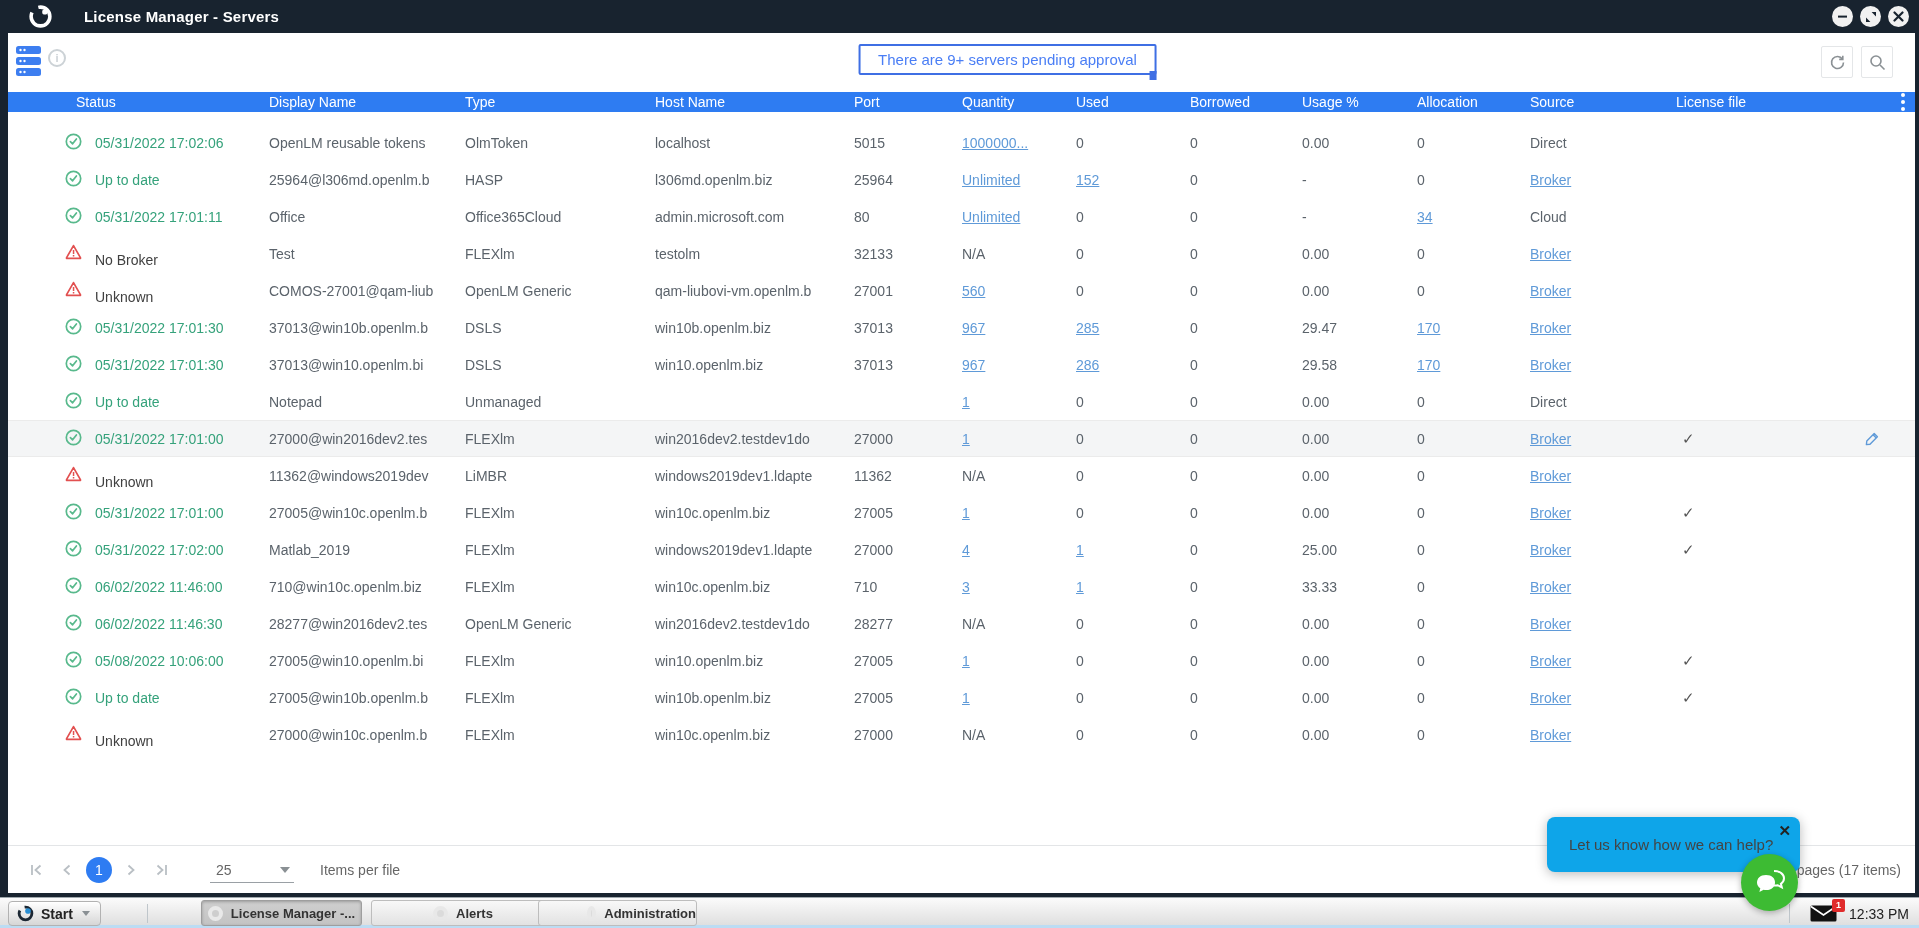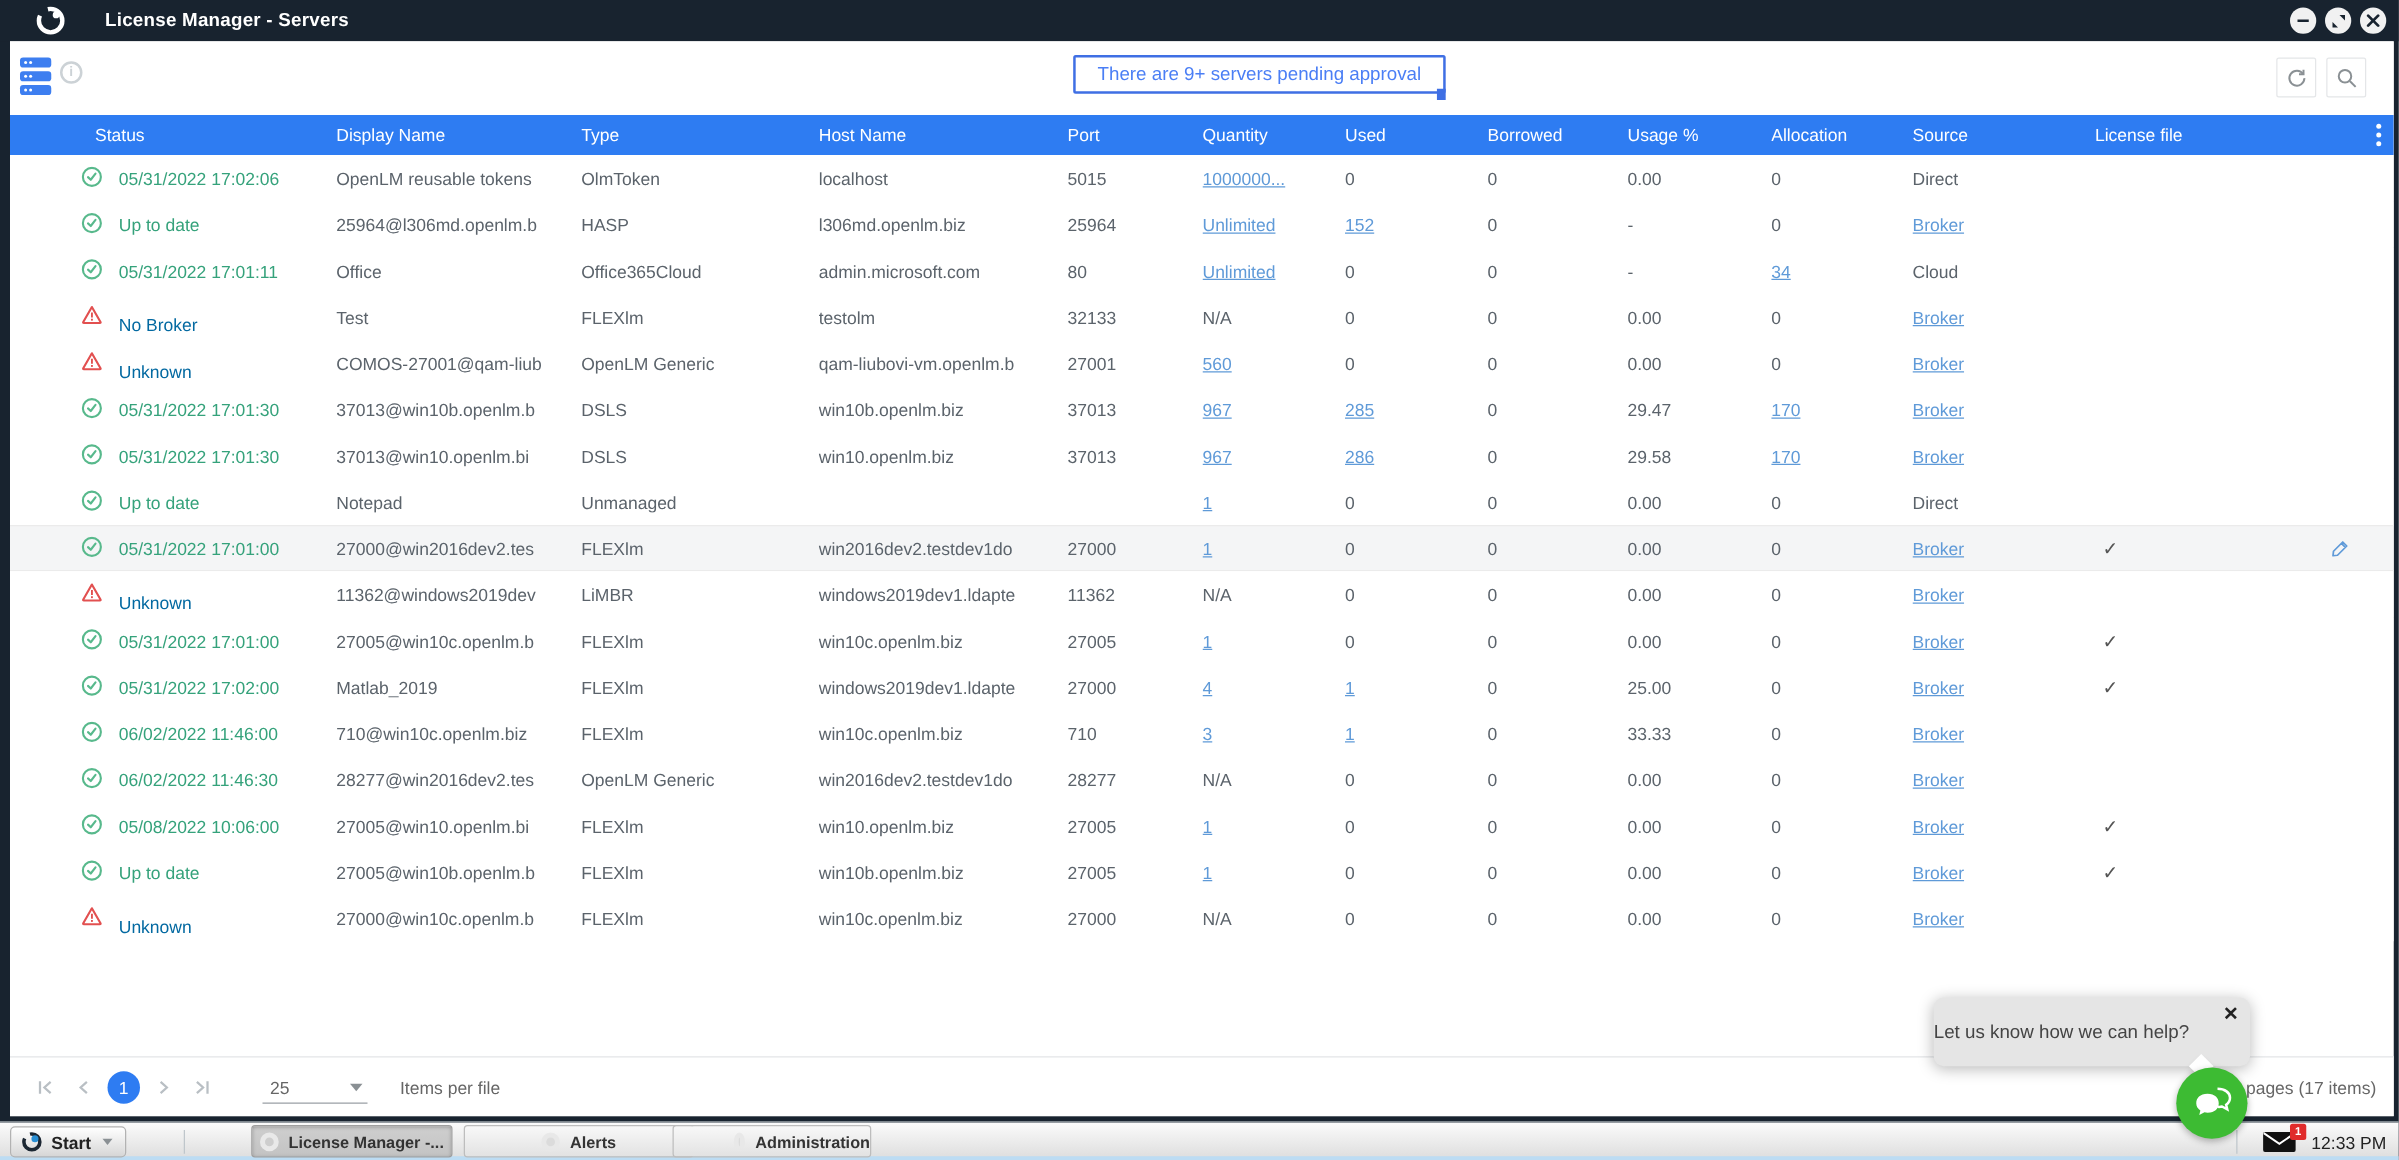--- a/index.html
+++ b/index.html
@@ -36,55 +36,55 @@
               background:#fff; display:flex; align-items:center; justify-content:center; cursor:pointer; color:#8a9094; }
   .tool-btn.refresh { right:62px; }
   .tool-btn.search  { right:22px; }
 
   
   .grid-header, .grid-row {
     display:grid;
     grid-template-columns:261px 196px 190px 199px 108px 114px 114px 112px 115px 113px 146px 174px 1fr;
     align-items:center;
   }
-  .grid-header { position:absolute; top:59px; left:0; right:0; height:32px; background:#2e7cf2; color:#fff; font-size:14px; }
+  .grid-header { position:absolute; top:59px; left:0; right:0; height:20px; background:#2e7cf2; color:#fff; font-size:14px; }
   .grid-header .h { white-space:nowrap; overflow:hidden; }
   .grid-header .h.first { padding-left:68px; }
   .menu-dots { justify-self:end; padding-right:10px; cursor:pointer; display:flex; flex-direction:column; gap:3px; }
   .menu-dots i { width:4px; height:4px; border-radius:50%; background:#fff; display:block; }
 
   .rows { position:absolute; top:91px; left:0; right:0; }
   .grid-row { height:37px; font-size:14px; color:#5b636b; background:#fff; }
   .grid-row.hl { background:#f4f5f6; border-top:1px solid #ebebeb; border-bottom:1px solid #ebebeb; }
   .cell { white-space:nowrap; overflow:hidden; padding-right:10px; }
   .cell-status { display:flex; align-items:center; padding-left:57px; gap:13px; overflow:hidden; }
   .st-ok   { color:#35a27b; }
-  .st-warn { color:#0369a1;margin-top:12px; }
+  .st-warn { color:#404040;margin-top:12px; }
   .lnk { color:#5f9ad8; text-decoration:underline; cursor:pointer; }
   .check { color:#555; font-size:15px; padding-left:6px; }
   .edit-cell { padding-left:14px; }
   .edit-cell svg { cursor:pointer; display:block; }
 
   
   .pager { position:absolute; left:0; right:0; bottom:0; height:48px; border-top:1px solid #e3e5e7;
            background:#fff; display:flex; align-items:center; padding-left:14px; color:#666; font-size:14px; }
   .pg-btn { width:30px; height:30px; display:flex; align-items:center; justify-content:center; color:#b9bfc4; cursor:pointer; }
   .pg-num { width:26px; height:26px; border-radius:50%; background:#2e7cf2; color:#fff; font-size:14px;
             display:flex; align-items:center; justify-content:center; margin:0 4px; cursor:pointer; }
   .pg-size { margin-left:34px; width:84px; border-bottom:1px solid #9aa0a5; height:26px; position:relative;
              color:#666; font-size:14px; line-height:26px; padding-left:6px; cursor:pointer; }
   .pg-size .caret { position:absolute; right:4px; top:10px; width:0; height:0;
                     border-left:5px solid transparent; border-right:5px solid transparent; border-top:6px solid #8a9094; }
   .pg-label { margin-left:26px; }
   .pg-summary { margin-left:auto; padding-right:14px; color:#666; }
 
   
-  .chat-tooltip { position:absolute; left:1547px; top:798px; width:253px; height:55px; background:#e5e5e5;
+  .chat-tooltip { position:absolute; left:1547px; top:817px; width:253px; height:55px; background:#0ea5e9;
                   border-radius:8px; box-shadow:0 2px 12px rgba(0,0,0,.28); z-index:40;
-                  font-size:15px; color:#444; display:flex; align-items:center; }
+                  font-size:15px; color:#444; display:flex; align-items:center; padding-left:22px; }
   .chat-tooltip .tail { position:absolute; right:32px; bottom:-7px; width:14px; height:14px; background:#fff;
                         transform:rotate(45deg); box-shadow:3px 3px 6px rgba(0,0,0,.12); }
   .chat-close { position:absolute; right:9px; top:6px; font-size:15px; font-weight:bold; color:#222; cursor:pointer; line-height:15px; }
   .chat-btn { position:absolute; left:1741px; top:854px; width:57px; height:57px; border-radius:50%;
               background:#3dbb33; z-index:41; display:flex; align-items:center; justify-content:center;
               box-shadow:0 2px 6px rgba(0,0,0,.3); cursor:pointer; }
 
   
   .taskbar { position:absolute; left:0; right:0; bottom:0; height:31px;
              background:linear-gradient(#fbfbfb,#dcdcdc); border-top:1px solid #9fa8ad;

